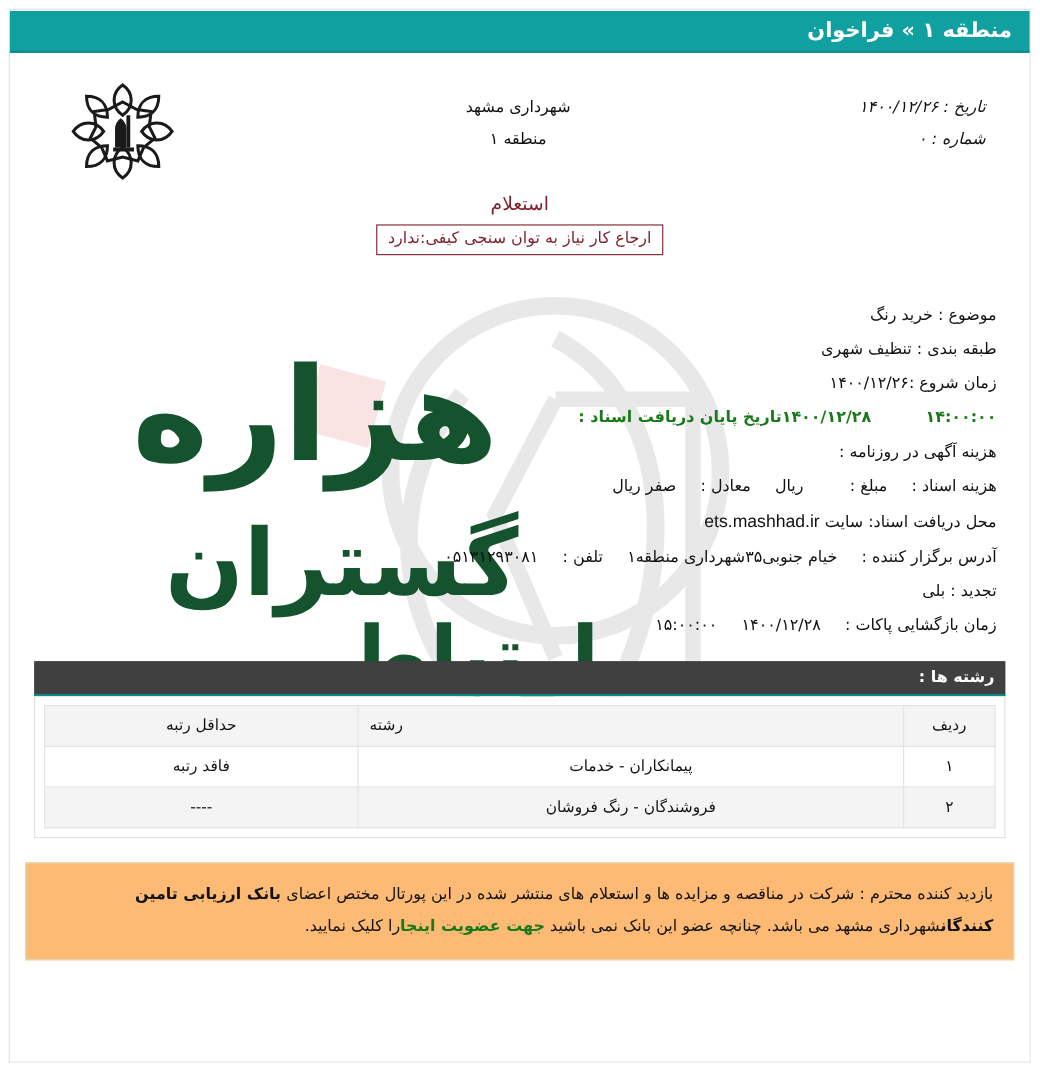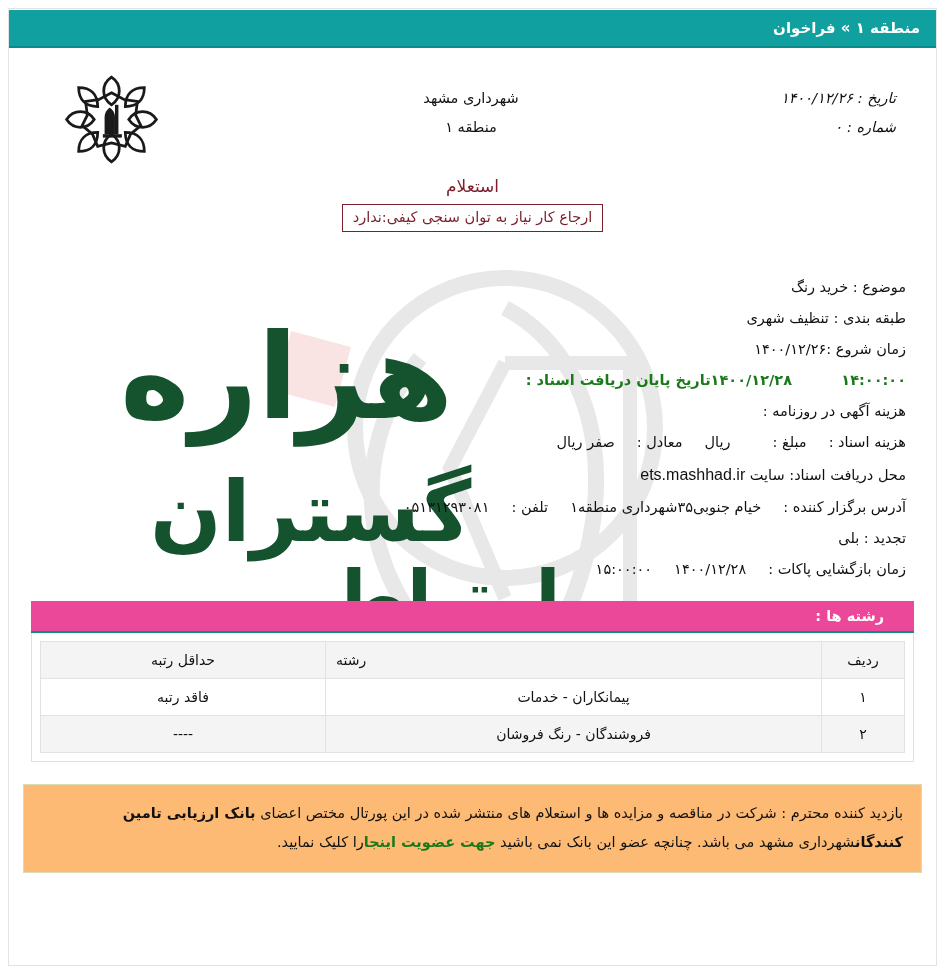--- a/index.html
+++ b/index.html
@@ -62,21 +62,21 @@
     top: 318px;
     font-size: 118px;
     letter-spacing: -2px;
   }
   .wm-gostaran {
     left: 150px;
     top: 470px;
     font-size: 84px;
   }
   .wm-ertebat {
-    left: 330px;
+    left: 314px;
     top: 560px;
     font-size: 74px;
   }
   .wm-diamond {
     position: absolute;
     left: 282px;
     top: 338px;
     width: 62px;
     height: 62px;
     background: #fae3e3;
@@ -94,21 +94,21 @@
     border-bottom: 2px solid #0b8c8c;
     box-sizing: border-box;
     z-index: 3;
     display: flex;
     align-items: center;
     justify-content: flex-start;
     padding: 0 16px;
   }
   .header-title {
     color: #ffffff;
-    font-size: 15px;
+    font-size: 19px;
     font-weight: bold;
   }
 
   
   .content {
     position: absolute;
     top: 52px;
     right: 9px;
     left: 9px;
     bottom: 9px;
@@ -198,25 +198,25 @@
   }
   .sp-wide { display:inline-block; width: 42px; }
   .sp-mid  { display:inline-block; width: 22px; }
 
   
   .table-section {
     margin-top: 16px;
     padding: 0 22px;
   }
   .section-bar {
-    background: #ec4899;
+    background: #404040;
     color: #ffffff;
     font-size: 14.5px;
     font-weight: bold;
-    padding: 7px 30px;
+    padding: 7px 10px;
     border-bottom: 2px solid #0b8c8c;
   }
   .tbl-wrap {
     border: 1px solid #e0e0e0;
     border-top: none;
     background: #ffffff;
     padding: 8px;
   }
   table.rashte {
     width: 100%;

